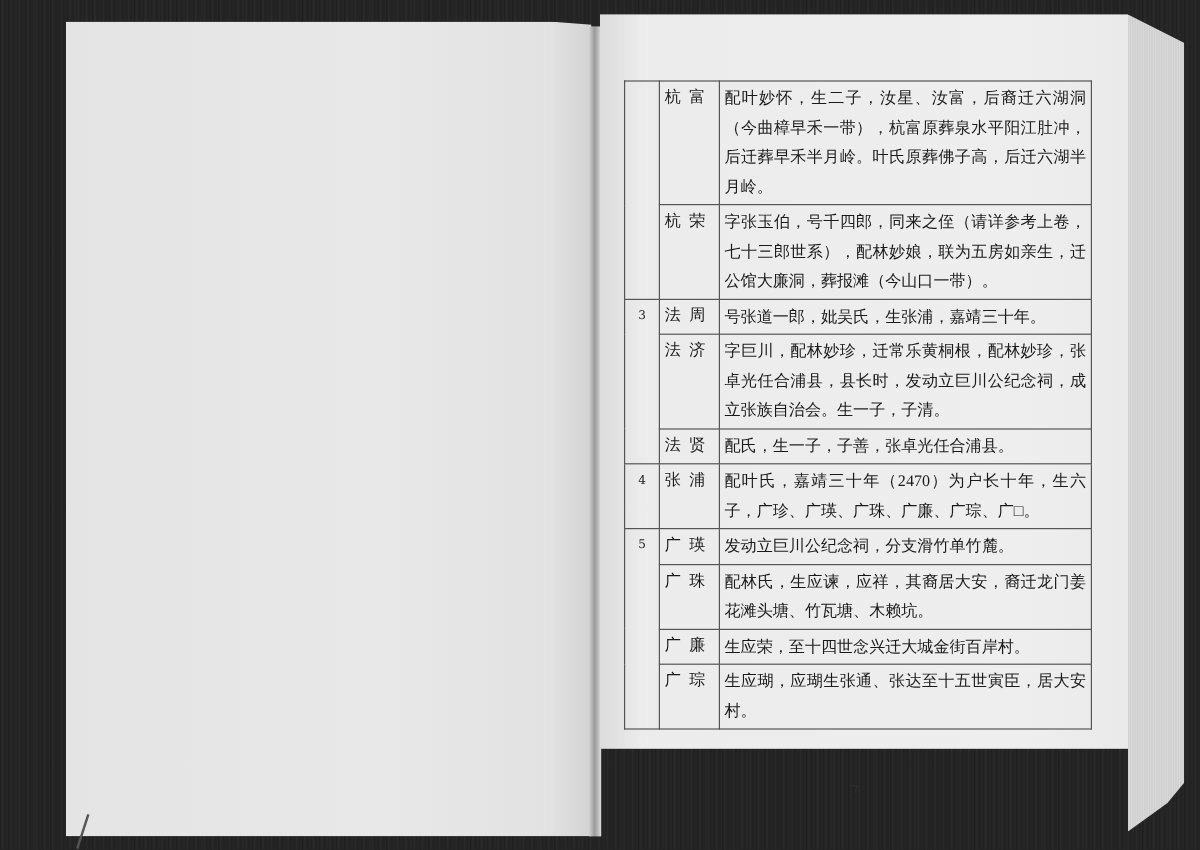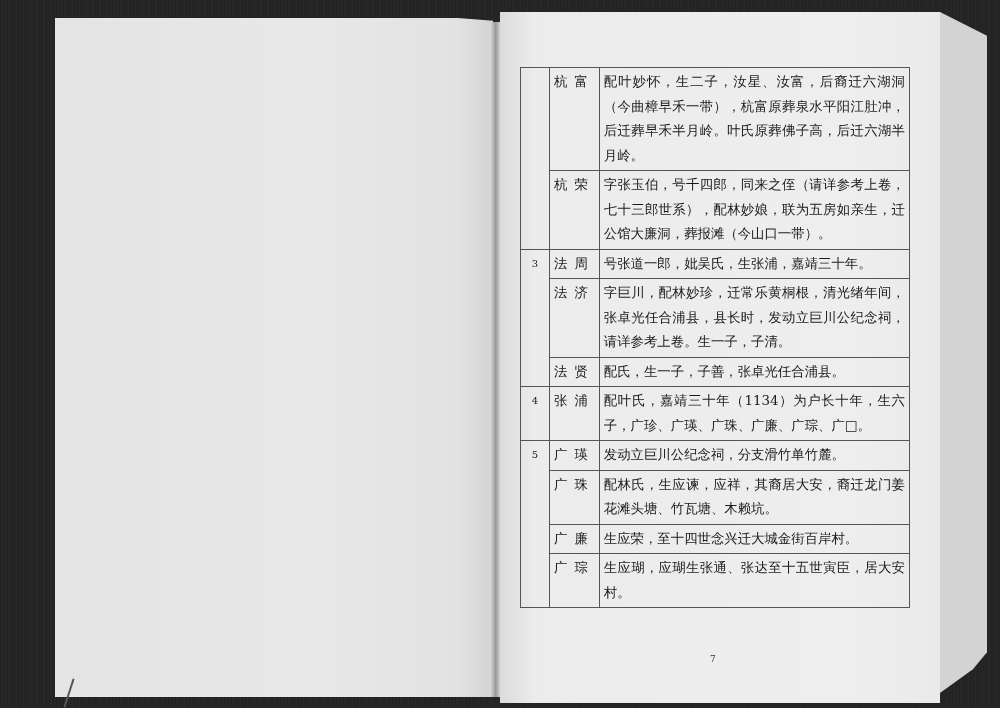--- a/index.html
+++ b/index.html
@@ -12,21 +12,21 @@
   .left-page {
     position: absolute; left: 55px; top: 18px; width: 438px; height: 679px;
     background: linear-gradient(90deg, #e4e4e4 0%, #e8e8e8 60%, #e2e2e2 92%, #d3d3d3 100%);
     clip-path: polygon(0 0, 92% 0, 100% 0.4%, 100% 100%, 0 100%);
   }
   .gutter {
     position: absolute; left: 491px; top: 22px; width: 10px; height: 675px;
     background: linear-gradient(90deg, #cfcfcf, #9a9a9a 45%, #b5b5b5 70%, #dedede);
   }
   .right-page {
-    position: absolute; left: 500px; top: 12px; width: 440px; height: 691px;
+    position: absolute; left: 500px; top: 12px; width: 440px; height: 612px;
     background: linear-gradient(90deg, #dcdcdc 0%, #ececec 8%, #eeeeee 80%, #eaeaea 100%);
   }
   .page-edge {
     position: absolute; left: 940px; top: 12px; width: 47px; height: 681px;
     background: repeating-linear-gradient(90deg, #cfcfcf 0, #d9d9d9 1px, #cdcdcd 2px);
     clip-path: polygon(0 0, 100% 3.5%, 100% 94%, 70% 96.5%, 0 100%);
   }
   .ribbon {
     position: absolute; left: 68px; top: 678px; width: 2px; height: 30px;
     background: #555; transform: rotate(18deg);
@@ -38,21 +38,21 @@
     font-size: 13.4px; line-height: 24.5px;
   }
   table.genealogy td {
     border: 1px solid #555; vertical-align: top; padding: 2px 4px;
   }
   td.gen {
     width: 20px; text-align: center; font-size: 10px; padding-top: 4px;
     border-top: 1px solid #555; border-bottom: 1px solid #555;
   }
   td.name { width: 33px; text-align: center; letter-spacing: 7px; white-space: nowrap; padding-left: 6px; padding-right: 0; }
-  td.desc { text-align: justify; padding-left: 5px; padding-right: 4px; }
+  td.desc { text-align: justify; padding-left: 5px; padding-right: 4px; font-family: Liberation Serif, serif; }
   .page-number {
     position: absolute; left: 210px; top: 642px; font-size: 9px; color: #333;
   }
 </style>
 </head>
 <body>
 
 <div class="left-page"></div>
 <div class="ribbon"></div>
 <div class="gutter"></div>
@@ -71,30 +71,30 @@
           <td class="name">杭荣</td>
           <td class="desc">字张玉伯，号千四郎，同来之侄（请详参考上卷，七十三郎世系），配林妙娘，联为五房如亲生，迁公馆大廉洞，葬报滩（今山口一带）。</td>
         </tr>
         <tr>
           <td class="gen" rowspan="3">3</td>
           <td class="name">法周</td>
           <td class="desc">号张道一郎，妣吴氏，生张浦，嘉靖三十年。</td>
         </tr>
         <tr>
           <td class="name">法济</td>
-          <td class="desc">字巨川，配林妙珍，迁常乐黄桐根，清光绪年间，张卓光任合浦县，县长时，发动立巨川公纪念祠，请详参考上卷。生一子，子清。</td>
+          <td class="desc">字巨川，配林妙珍，迁常乐黄桐根，配林妙珍，张卓光任合浦县，县长时，发动立巨川公纪念祠，成立张族自治会。生一子，子清。</td>
         </tr>
         <tr>
           <td class="name">法贤</td>
           <td class="desc">配氏，生一子，子善，张卓光任合浦县。</td>
         </tr>
         <tr>
           <td class="gen">4</td>
           <td class="name">张浦</td>
-          <td class="desc">配叶氏，嘉靖三十年（1134）为户长十年，生六子，广珍、广瑛、广珠、广廉、广琮、广□。</td>
+          <td class="desc">配叶氏，嘉靖三十年（2470）为户长十年，生六子，广珍、广瑛、广珠、广廉、广琮、广□。</td>
         </tr>
         <tr>
           <td class="gen" rowspan="4">5</td>
           <td class="name">广瑛</td>
           <td class="desc">发动立巨川公纪念祠，分支滑竹单竹麓。</td>
         </tr>
         <tr>
           <td class="name">广珠</td>
           <td class="desc">配林氏，生应谏，应祥，其裔居大安，裔迁龙门姜花滩头塘、竹瓦塘、木赖坑。</td>
         </tr>

